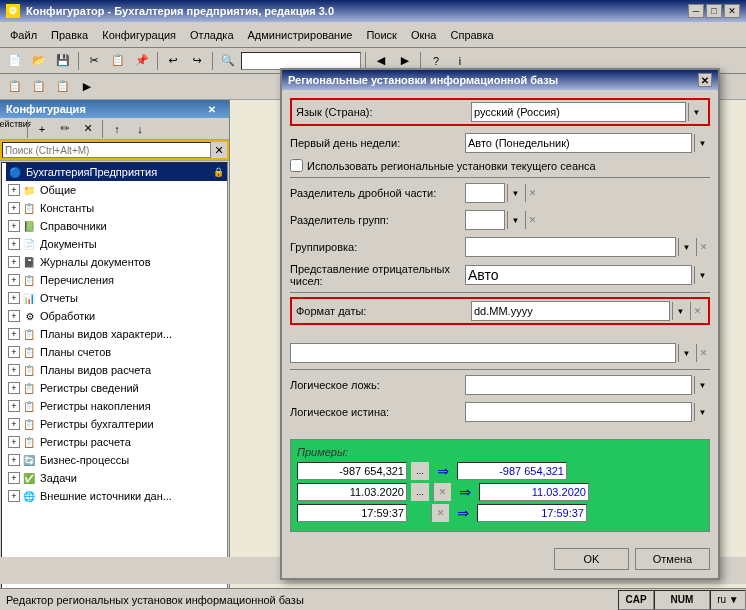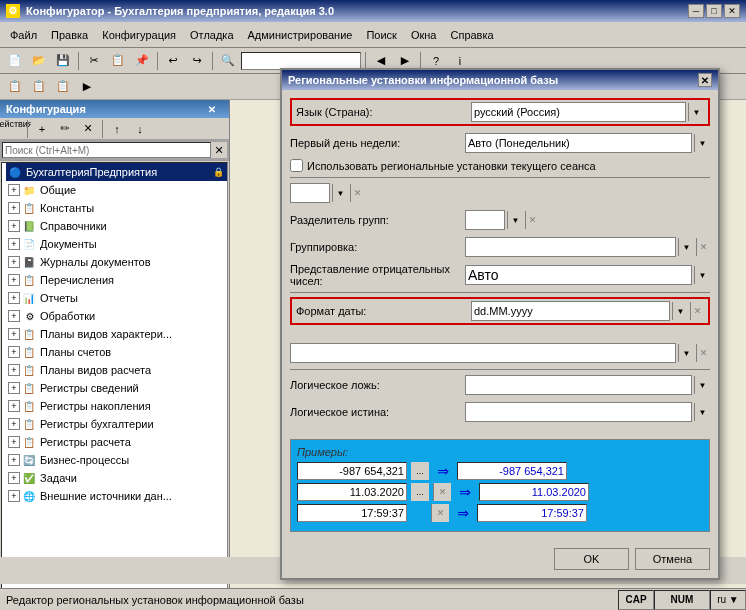--- a/index.html
+++ b/index.html
@@ -150,21 +150,21 @@
       height: 22px;
       display: flex;
       align-items: center;
       padding: 1px 2px;
       gap: 1px;
     }
     .search-box {
       display: flex;
       align-items: center;
       padding: 2px;
-      background: #a3a3a3;
+      background: #eab308;
       border-bottom: 1px solid #a0a0a0;
     }
     .search-input {
       flex: 1;
       height: 16px;
       border: 1px inset #808080;
       background: white;
       font-size: 10px;
       padding: 0 2px;
     }
@@ -328,21 +328,21 @@
     .section-title {
       font-size: 11px;
       color: #333;
       margin-bottom: 4px;
       font-style: italic;
     }
     .examples-section {
       border: 1px solid #808080;
       padding: 6px;
       margin: 16px 0;
-      background: #0ea5e9;
+      background: #22c55e;
     }
     .example-row {
       display: flex;
       align-items: center;
       margin-bottom: 3px;
       gap: 4px;
     }
     .example-input {
       width: 110px;
       height: 18px;
@@ -669,20 +669,21 @@
     </div>
 
     <div class="checkbox-row">
       <input type="checkbox" style="">
       <span class="checkbox-label">Использовать региональные установки текущего сеанса</span>
     </div>
 
     <div class="divider"></div>
 
     <div class="form-row">
+      <span class="form-label">Разделитель дробной части:</span>
       <div class="form-control" style="gap:2px;">
         <div class="small-combo">
             <span></span>
           </div>
         <div class="combo-arrow" style="height:18px;">▼</div>
         <div class="combo-x">✕</div>
       </div>
     </div>
 
     <div class="form-row">

